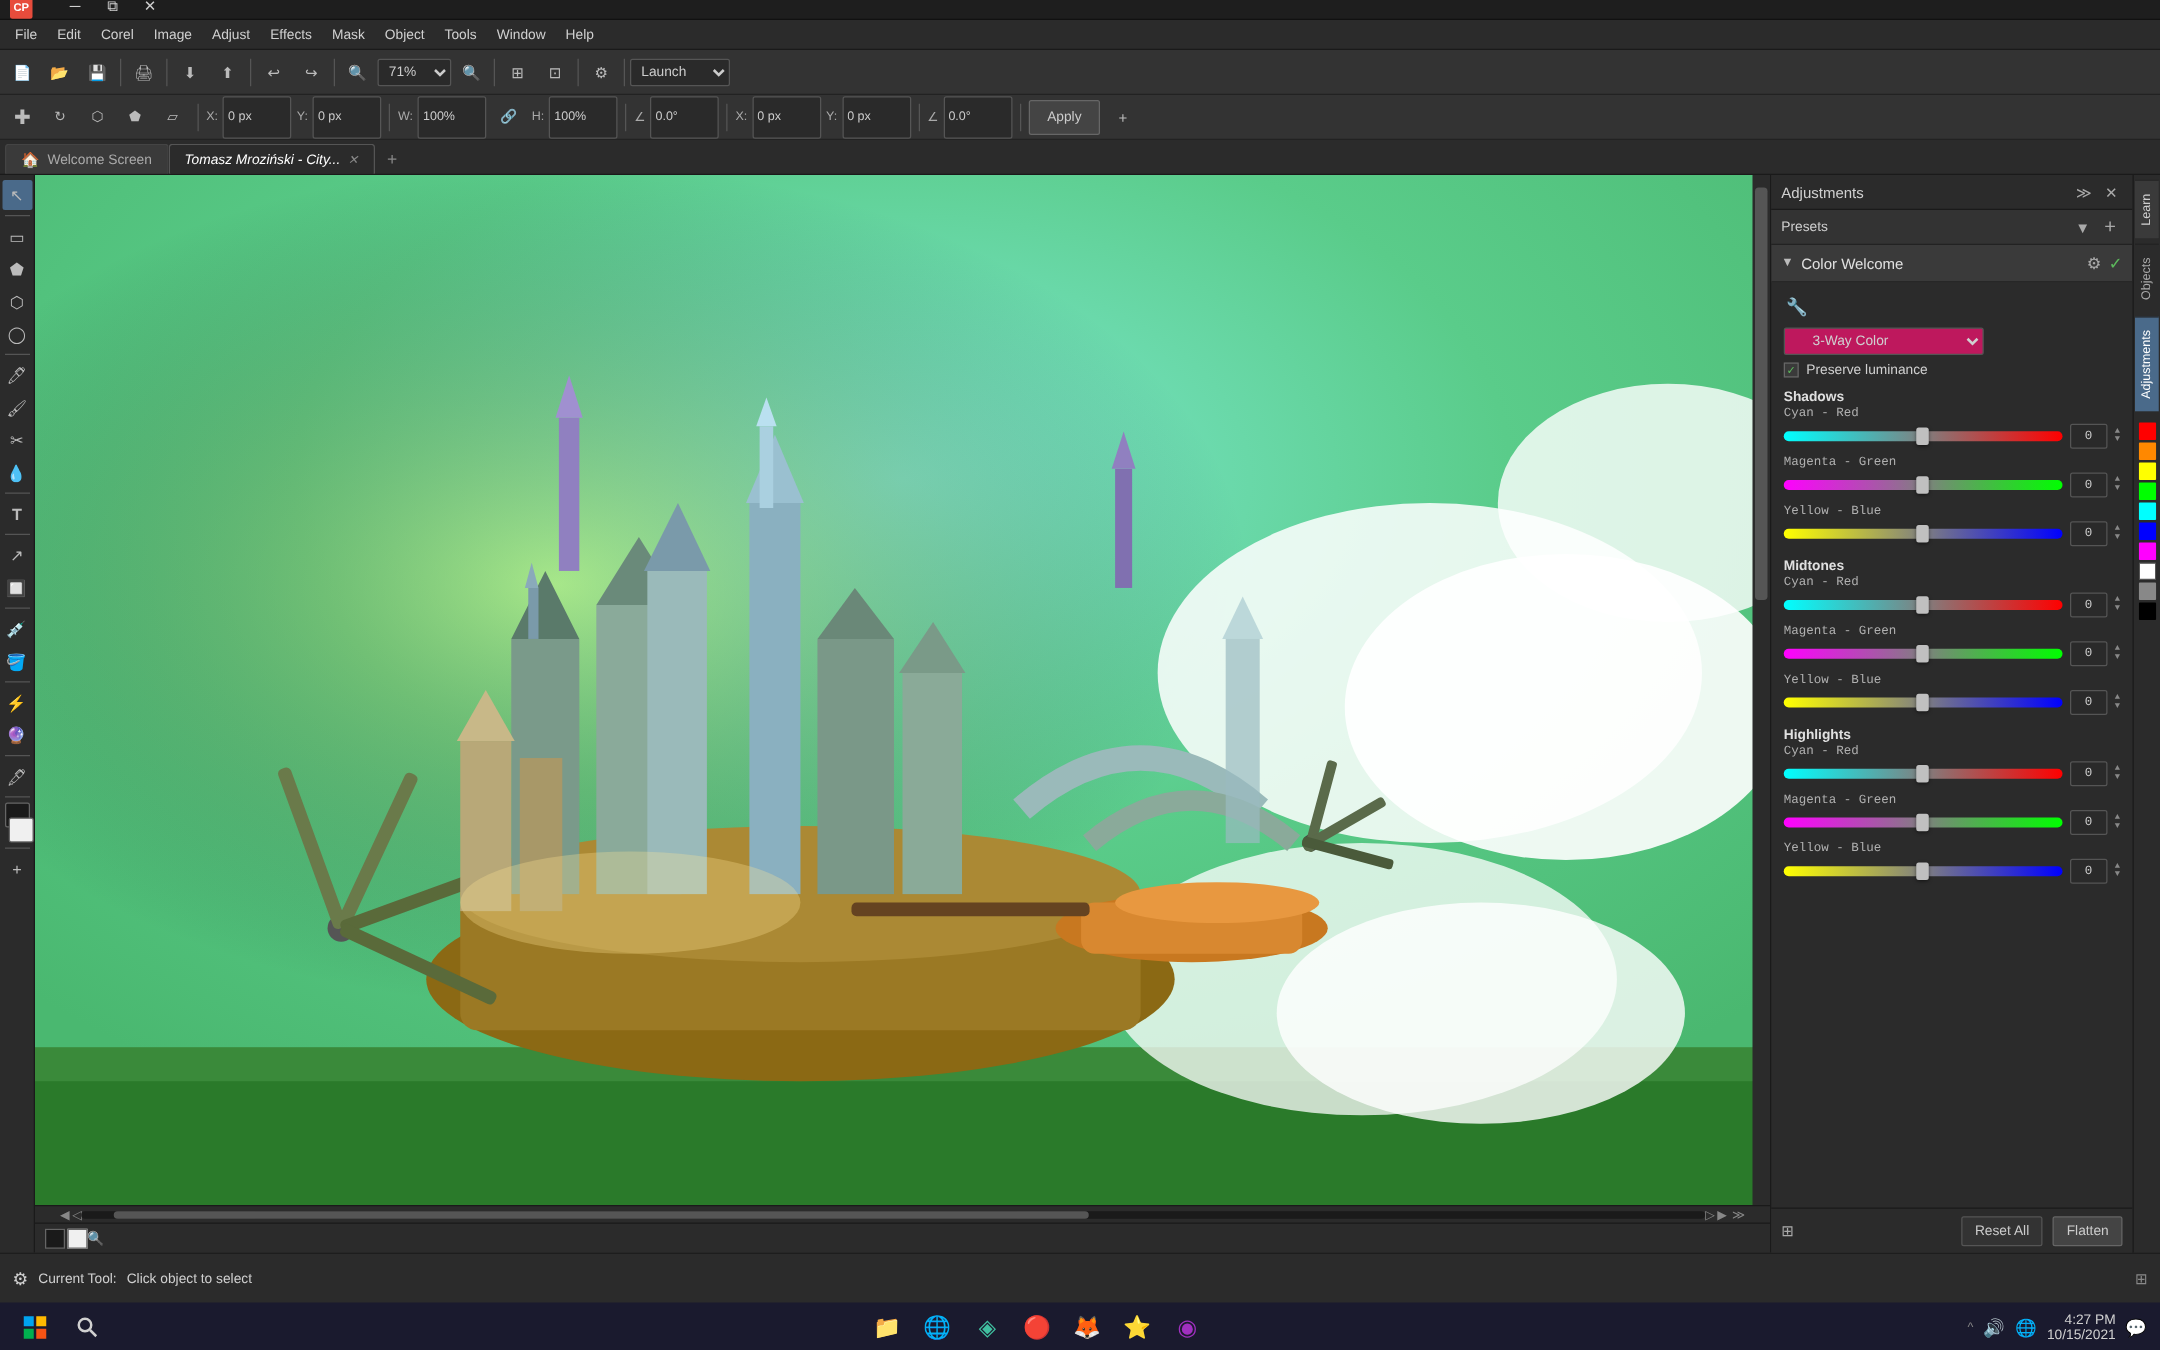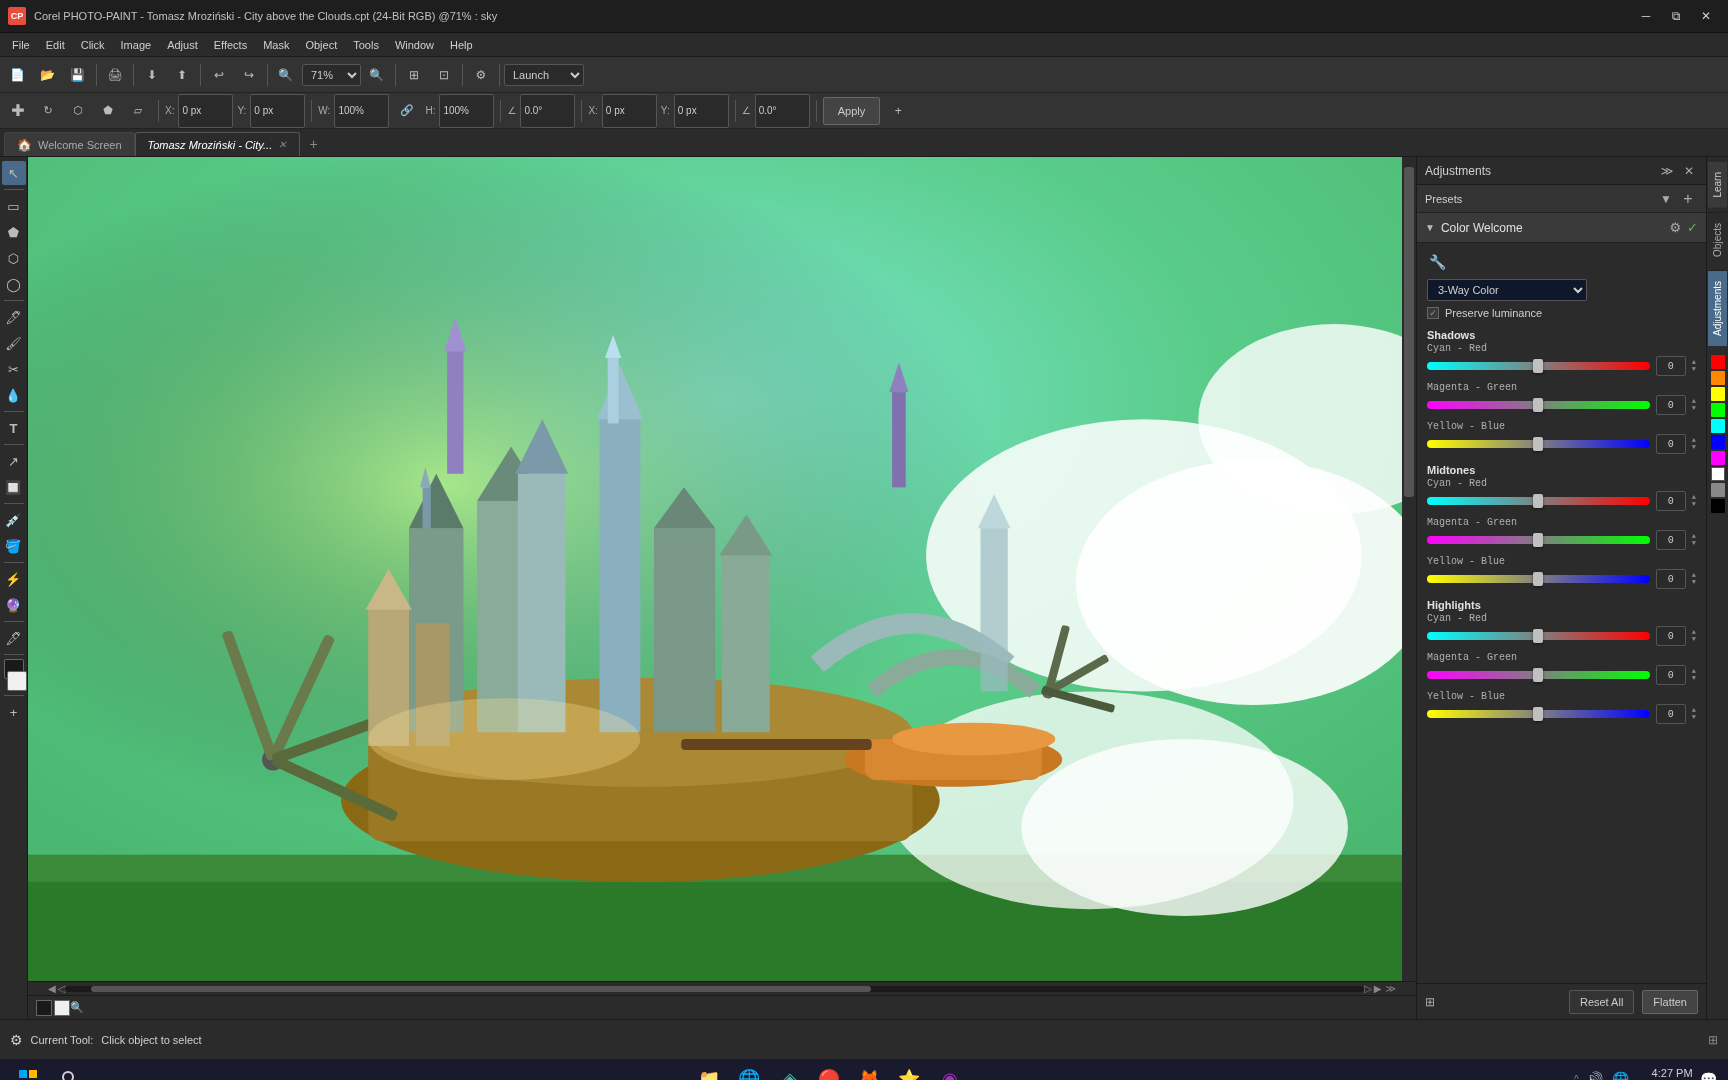--- a/index.html
+++ b/index.html
@@ -1,19 +1,19 @@
 <!DOCTYPE html>
 <html><head>
   <meta charset="utf-8">
   <style>
     * { margin: 0; padding: 0; box-sizing: border-box; }
     body { width: 1728px; height: 1080px; overflow: hidden; background: #2b2b2b; font-family: 'Segoe UI', Arial, sans-serif; font-size: 11px; color: #d0d0d0; user-select: none; }
 
     
-    #title-bar { height: 33px; background: #1e1e1e; display: flex; align-items: center; padding: 0 8px; gap: 8px; border-bottom: 1px solid #111; }
+    #title-bar { height: 16px; background: #1e1e1e; display: flex; align-items: flex-end; padding: 0 8px; gap: 20px; border-bottom: 1px solid #111; }
     #title-bar .app-icon { width: 18px; height: 18px; background: #e74c3c; border-radius: 2px; display: flex; align-items: center; justify-content: center; font-size: 9px; color: white; font-weight: bold; flex-shrink: 0; }
     #title-bar .title-text { flex: 1; font-size: 11px; color: #c0c0c0; }
     #title-bar .win-buttons { display: flex; gap: 2px; }
     #title-bar .win-btn { width: 28px; height: 20px; display: flex; align-items: center; justify-content: center; font-size: 12px; cursor: pointer; border-radius: 2px; }
 
     
     #menu-bar { height: 24px; background: #2b2b2b; display: flex; align-items: center; padding: 0 4px; border-bottom: 1px solid #1a1a1a; }
     .menu-item { padding: 2px 8px; cursor: pointer; font-size: 11px; height: 22px; display: flex; align-items: center; }
 
     
@@ -75,21 +75,21 @@
 
     .cb-header { height: 30px; background: #3a3a3a; display: flex; align-items: center; padding: 0 8px; gap: 6px; border-bottom: 1px solid #222; }
     .cb-arrow { font-size: 10px; color: #bbb; cursor: pointer; }
     .cb-title { flex: 1; font-size: 12px; font-weight: 500; color: #e0e0e0; }
     .cb-gear { font-size: 13px; color: #aaa; cursor: pointer; }
     .cb-check { font-size: 13px; color: #5cb85c; cursor: pointer; }
 
     .cb-content { padding: 8px 10px; }
     .cb-eyedropper { width: 22px; height: 22px; display: flex; align-items: center; justify-content: center; cursor: pointer; font-size: 14px; margin-bottom: 6px; }
     .cb-mode-row { display: flex; align-items: center; margin-bottom: 6px; }
-    .cb-mode-select { height: 22px; background: #0f172a; border: 1px solid #555; color: #d0d0d0; font-size: 11px; padding: 0 6px; border-radius: 2px; cursor: pointer; }
+    .cb-mode-select { height: 22px; background: #be185d; border: 1px solid #555; color: #d0d0d0; font-size: 11px; padding: 0 18px; border-radius: 2px; cursor: pointer; }
     .cb-preserve-row { display: flex; align-items: center; gap: 6px; margin-bottom: 10px; }
     .cb-checkbox { width: 12px; height: 12px; border: 1px solid #666; background: #3a3a3a; display: flex; align-items: center; justify-content: center; cursor: pointer; font-size: 9px; color: #5cb85c; }
 
     .cb-section-label { font-size: 11px; font-weight: 600; color: #e0e0e0; margin-bottom: 2px; margin-top: 6px; }
     .slider-row { margin-bottom: 6px; font-family: Liberation Mono, monospace; }
     .slider-label { font-size: 10px; color: #b0b0b0; margin-bottom: 2px; }
     .slider-container { display: flex; align-items: center; gap: 6px; }
     .slider-track { flex: 1; height: 8px; border-radius: 4px; position: relative; cursor: pointer; }
     .slider-thumb { position: absolute; width: 10px; height: 14px; background: #c0c0c0; border-radius: 2px; top: 50%; transform: translateY(-50%); margin-left: -5px; cursor: pointer; box-shadow: 0 1px 3px rgba(0,0,0,0.5); }
     .slider-value { width: 30px; height: 20px; background: #2a2a2a; border: 1px solid #555; color: #ccc; font-size: 10px; text-align: center; border-radius: 2px; display: flex; align-items: center; justify-content: center; }
@@ -138,32 +138,31 @@
     .swatch-hint { flex: 1; text-align: center; }
 
     .value-spin { display: flex; flex-direction: column; }
     .spin-up, .spin-down { font-size: 7px; color: #888; cursor: pointer; line-height: 1; }
   </style>
 </head>
 <body>
 
 <div id="title-bar">
   <div class="app-icon">CP</div>
-  <span class="title-text">Corel PHOTO-PAINT - Tomasz Mroziński - City above the Clouds.cpt (24-Bit RGB) @71% : sky</span>
   <div class="win-buttons">
     <div class="win-btn">─</div>
     <div class="win-btn">⧉</div>
     <div class="win-btn close">✕</div>
   </div>
 </div>
 
 <div id="menu-bar">
   <div class="menu-item">File</div>
   <div class="menu-item">Edit</div>
-  <div class="menu-item">Click</div>
+  <div class="menu-item">Corel</div>
   <div class="menu-item">Image</div>
   <div class="menu-item">Adjust</div>
   <div class="menu-item">Effects</div>
   <div class="menu-item">Mask</div>
   <div class="menu-item">Object</div>
   <div class="menu-item">Tools</div>
   <div class="menu-item">Window</div>
   <div class="menu-item">Help</div>
 </div>
 

